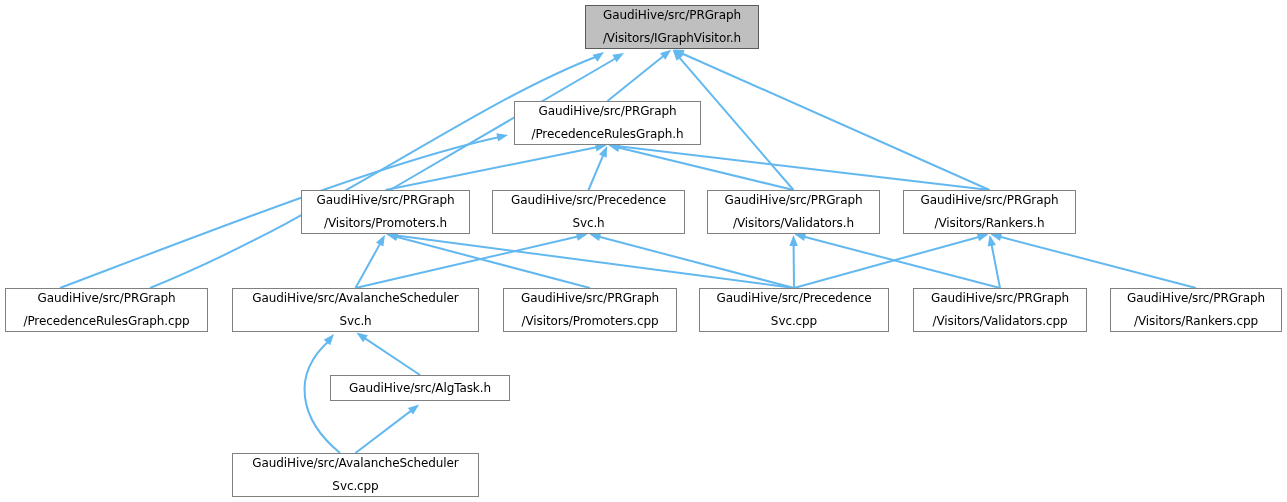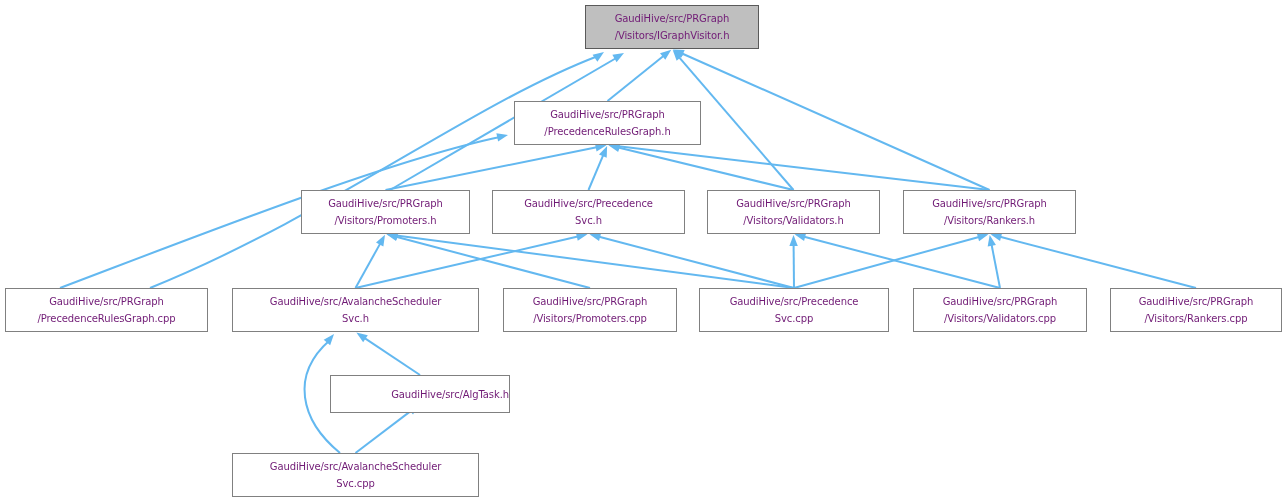--- a/index.html
+++ b/index.html
@@ -21,23 +21,23 @@
     top: 0;
     width: 1287px;
     height: 502px;
     pointer-events: none;
   }
   .node {
     position: absolute;
     box-sizing: border-box;
     background: #ffffff;
     border: 1px solid #808080;
-    color: #701a75;
-    font-size: 10px;
-    line-height: 17px;
+    color: #000000;
+    font-size: 12px;
+    line-height: 23px;
     text-align: center;
     display: flex;
     align-items: center;
     justify-content: center;
     white-space: pre-line;
     letter-spacing: -0.1px;
     z-index: 5;
   }
   .node.highlight {
     background: #bfbfbf;
@@ -119,17 +119,17 @@
       <div class="node" style="left: 232px; top: 288px; width: 247px; height: 44px;"><span class="label">GaudiHive/src/AvalancheScheduler
 Svc.h</span></div>
       <div class="node" style="left: 503px; top: 288px; width: 174px; height: 44px;"><span class="label">GaudiHive/src/PRGraph
 /Visitors/Promoters.cpp</span></div>
       <div class="node" style="left: 699px; top: 288px; width: 190px; height: 44px;"><span class="label">GaudiHive/src/Precedence
 Svc.cpp</span></div>
       <div class="node" style="left: 913px; top: 288px; width: 174px; height: 44px;"><span class="label">GaudiHive/src/PRGraph
 /Visitors/Validators.cpp</span></div>
       <div class="node" style="left: 1110px; top: 288px; width: 172px; height: 44px;"><span class="label">GaudiHive/src/PRGraph
 /Visitors/Rankers.cpp</span></div>
-      <div class="node" style="left: 330px; top: 375px; width: 180px; height: 38px; text-align: right;"><span class="label">GaudiHive/src/AlgTask.h</span></div>
+      <div class="node" style="left: 330px; top: 375px; width: 180px; height: 26px;"><span class="label">GaudiHive/src/AlgTask.h</span></div>
       <div class="node" style="left: 232px; top: 453px; width: 247px; height: 44px;"><span class="label">GaudiHive/src/AvalancheScheduler
 Svc.cpp</span></div>
     </div>
 </div>
 
 </body></html>

